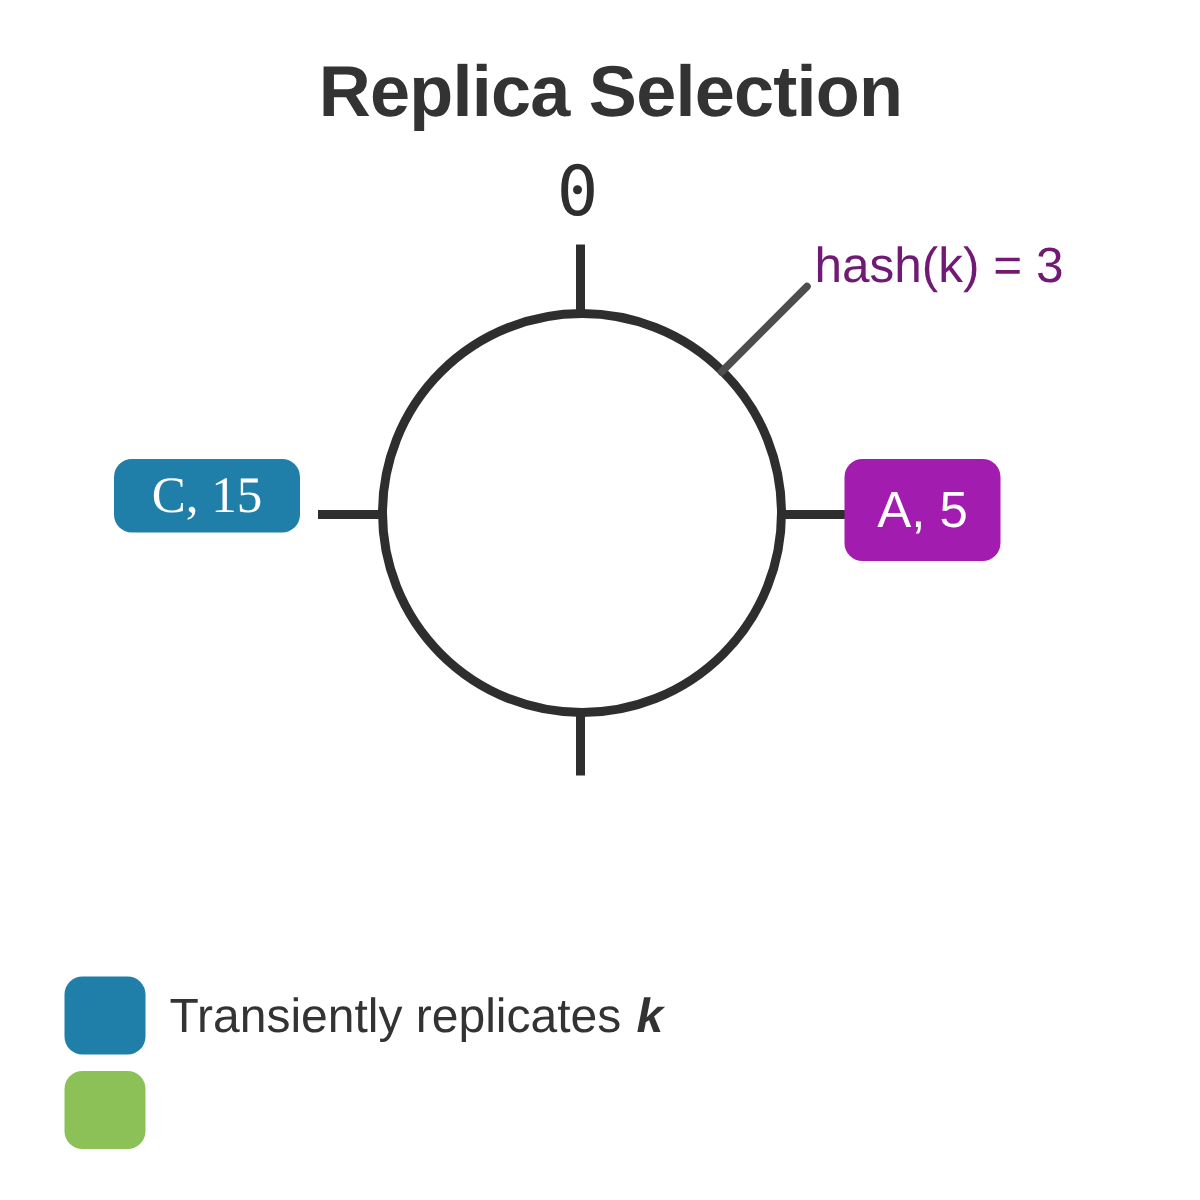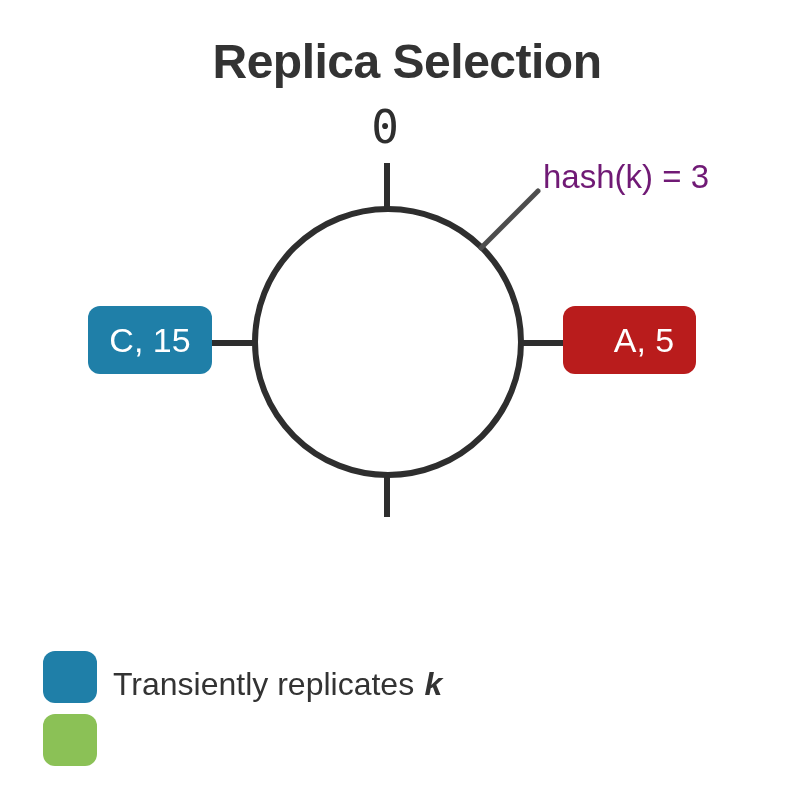--- a/index.html
+++ b/index.html
@@ -49,31 +49,31 @@
     display: flex;
     align-items: center;
     justify-content: center;
     border-radius: 12px;
     color: #ffffff;
     font-size: 34px;
     line-height: 1;
     white-space: nowrap;
   }
   .node-blue { background: #1f7fa8; }
-  .node-green { background: #b91c1c; padding-left: 29px; }
-  .node-c { left: 88px;  top: 306px; width: 124px; height: 68px; }
+  .node-green { background: #a21caf; }
+  .node-c { left: 76px;  top: 306px; width: 124px; height: 49px; font-family: Liberation Serif, serif; }
   .node-a { left: 563px; top: 306px; width: 104px; height: 68px; }
   .node-b { left: 324px; top: 515px; width: 124px; height: 70px; }
 
   .legend-row {
     position: absolute;
     left: 43px;
     height: 52px;
     display: flex;
-    align-items: flex-end;
+    align-items: center;
     gap: 16px;
   }
   .legend-row-1 { top: 651px; }
   .legend-row-2 { top: 714px; }
   .swatch {
     width: 54px; height: 52px;
     border-radius: 12px;
     flex: 0 0 auto;
   }
   .swatch-blue { background: #1f7fa8; }

